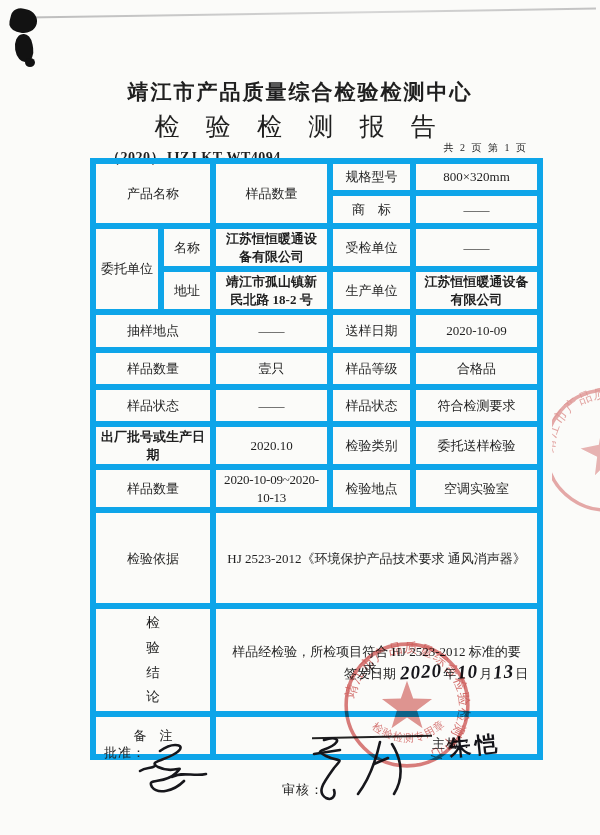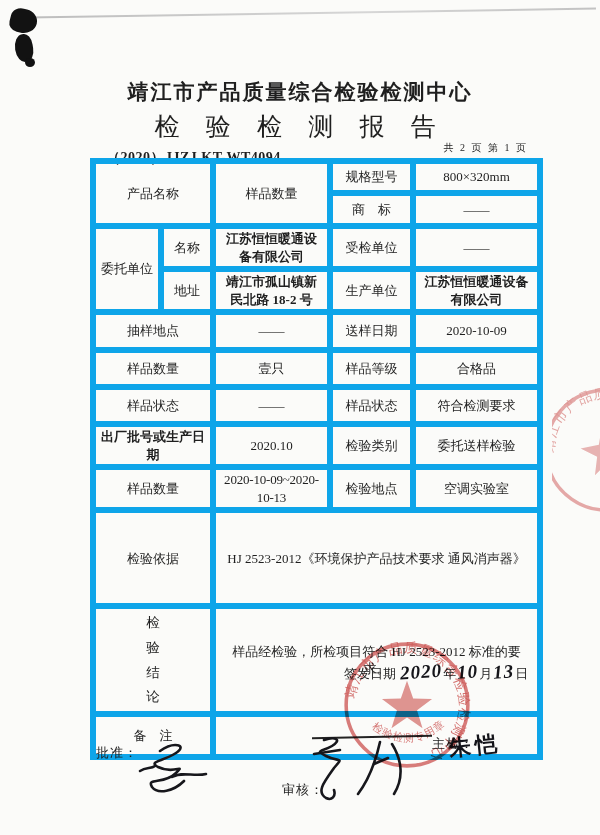--- a/index.html
+++ b/index.html
@@ -36,21 +36,21 @@
   td.concl{position:relative;text-align:left;vertical-align:top;padding:18px 8px 0 16px;font-size:13px;}
   .vlabel{display:flex;flex-direction:column;justify-content:space-between;align-items:center;
     height:92px;margin:4px auto;font-size:13.5px;}
   .issue-line{position:absolute;left:128px;top:50px;white-space:nowrap;}
   .hand{display:inline-block;font-size:19px;font-style:italic;font-weight:600;
     transform:rotate(-4deg);letter-spacing:1px;margin:0 1px;color:#15151a;}
   .remark-cell{position:relative;}
   .remark-line{position:absolute;left:96px;top:19px;width:120px;height:2px;background:#232323;transform:rotate(-1.2deg);}
   
   .foot-label{position:absolute;font-size:13px;letter-spacing:1px;}
-  .lab-approve{left:96px;top:744px;}
+  .lab-approve{left:104px;top:744px;}
   .lab-review{left:282px;top:781px;}
   .lab-chief{left:432px;top:735px;}
   .sig{position:absolute;}
   .sig path{fill:none;stroke:#17171c;stroke-width:2.6;stroke-linecap:round;}
   .chief-sig{position:absolute;left:449px;top:731px;font-size:22px;font-weight:700;
     transform:rotate(-6deg);letter-spacing:4px;color:#14141a;}
   
   .seal{position:absolute;mix-blend-mode:multiply;}
   .seal-main{left:336px;top:634px;width:142px;height:142px;opacity:.85;}
   .seal-edge-wrap{position:absolute;left:552px;top:380px;width:48px;height:138px;overflow:hidden;}

